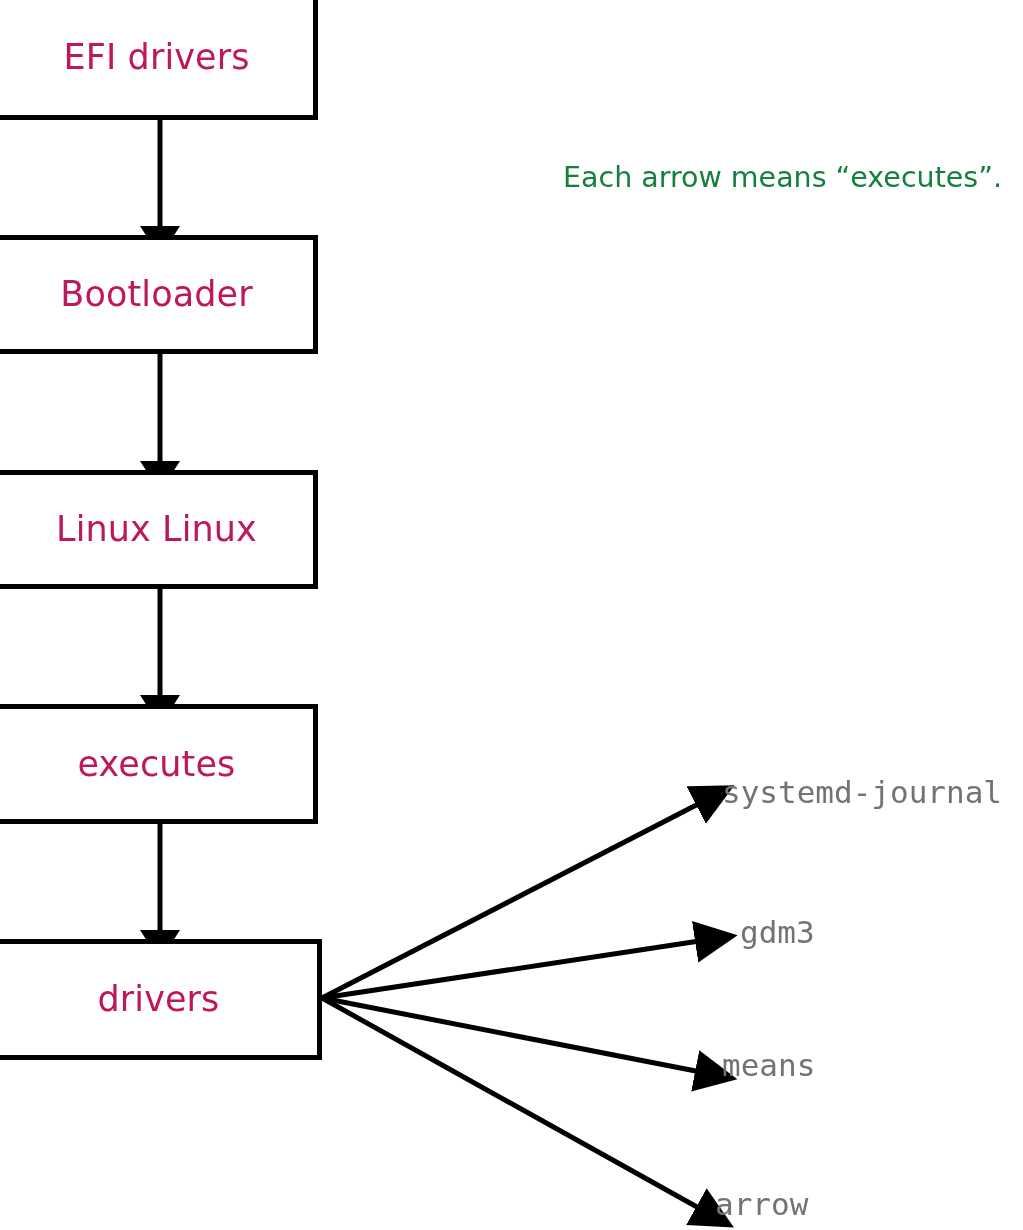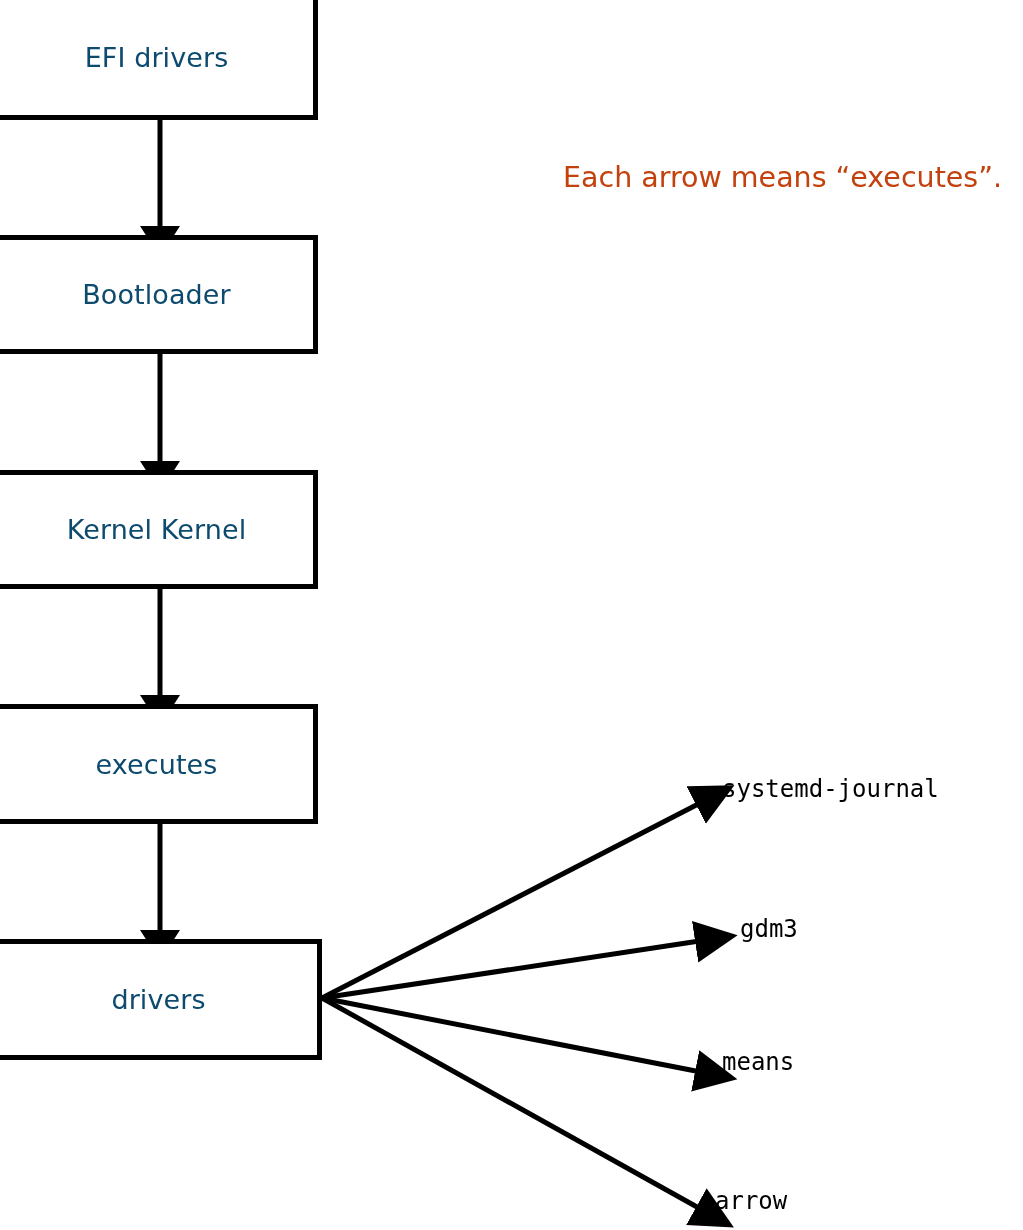--- a/index.html
+++ b/index.html
@@ -29,38 +29,38 @@
     position: absolute;
     box-sizing: border-box;
     background: #ffffff;
     border: 5px solid #000000;
     display: flex;
     align-items: center;
     justify-content: center;
   }
   .stage-label {
     font-family: "DejaVu Sans", sans-serif;
-    font-size: 27px;
-    color: #0c4a6e;
+    font-size: 35px;
+    color: #be185d;
     line-height: 1;
     letter-spacing: 0.1px;
   }
   .caption {
     position: absolute;
     font-family: "DejaVu Sans", sans-serif;
     font-size: 28.5px;
-    color: #c2410c;
+    color: #15803d;
     white-space: nowrap;
     line-height: 1;
   }
   .leaf-label {
     position: absolute;
     font-family: "DejaVu Sans Mono", monospace;
-    font-size: 24px;
-    color: #000000;
+    font-size: 31px;
+    color: #737373;
     white-space: nowrap;
     line-height: 1;
   }
 </style>
 </head>
 <body>
 
 <div id="canvas">
 
   <svg id="diagram-svg" viewBox="0 0 1023 1230" xmlns="http://www.w3.org/2000/svg">
@@ -89,21 +89,21 @@
 
   <div class="stage-box" style="left:-5px; top:-5px; width:323px; height:125px;">
     <span class="stage-label">EFI drivers</span>
   </div>
 
   <div class="stage-box" style="left:-5px; top:235px; width:323px; height:119px;">
     <span class="stage-label">Bootloader</span>
   </div>
 
   <div class="stage-box" style="left:-5px; top:470px; width:323px; height:119px;">
-    <span class="stage-label">Kernel Kernel</span>
+    <span class="stage-label">Linux Linux</span>
   </div>
 
   <div class="stage-box" style="left:-5px; top:704px; width:323px; height:120px;">
     <span class="stage-label">executes</span>
   </div>
 
   <div class="stage-box" style="left:-5px; top:939px; width:327px; height:121px;">
     <span class="stage-label">drivers</span>
   </div>
 

